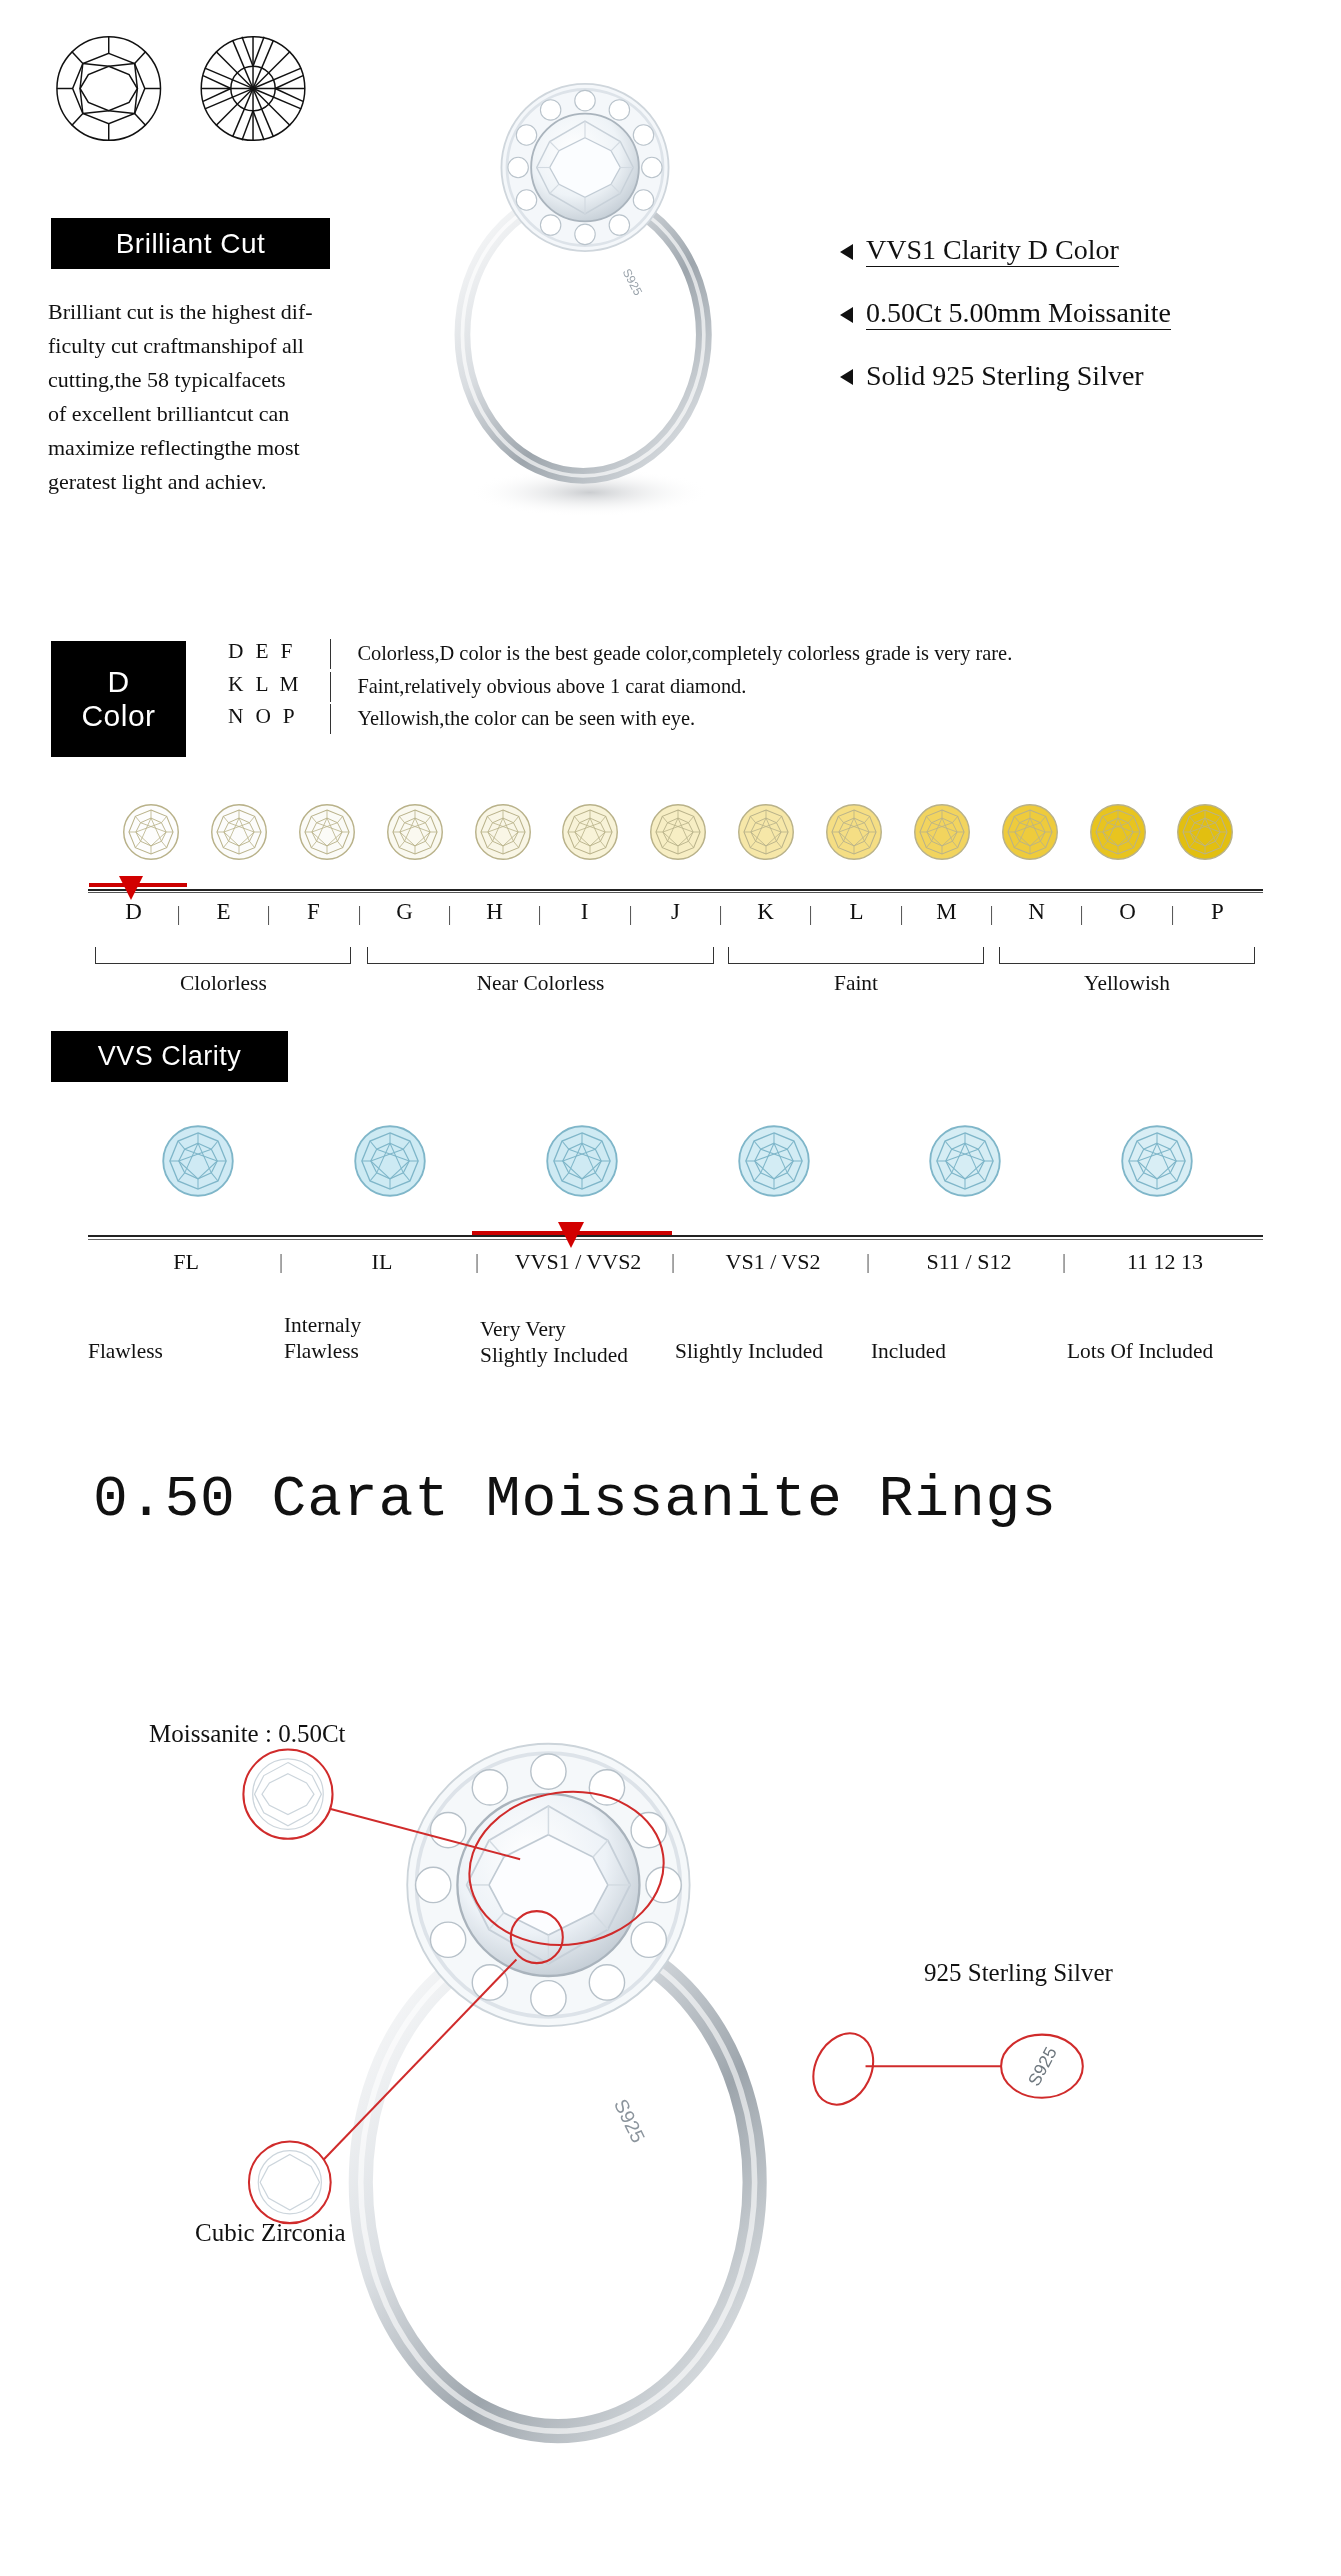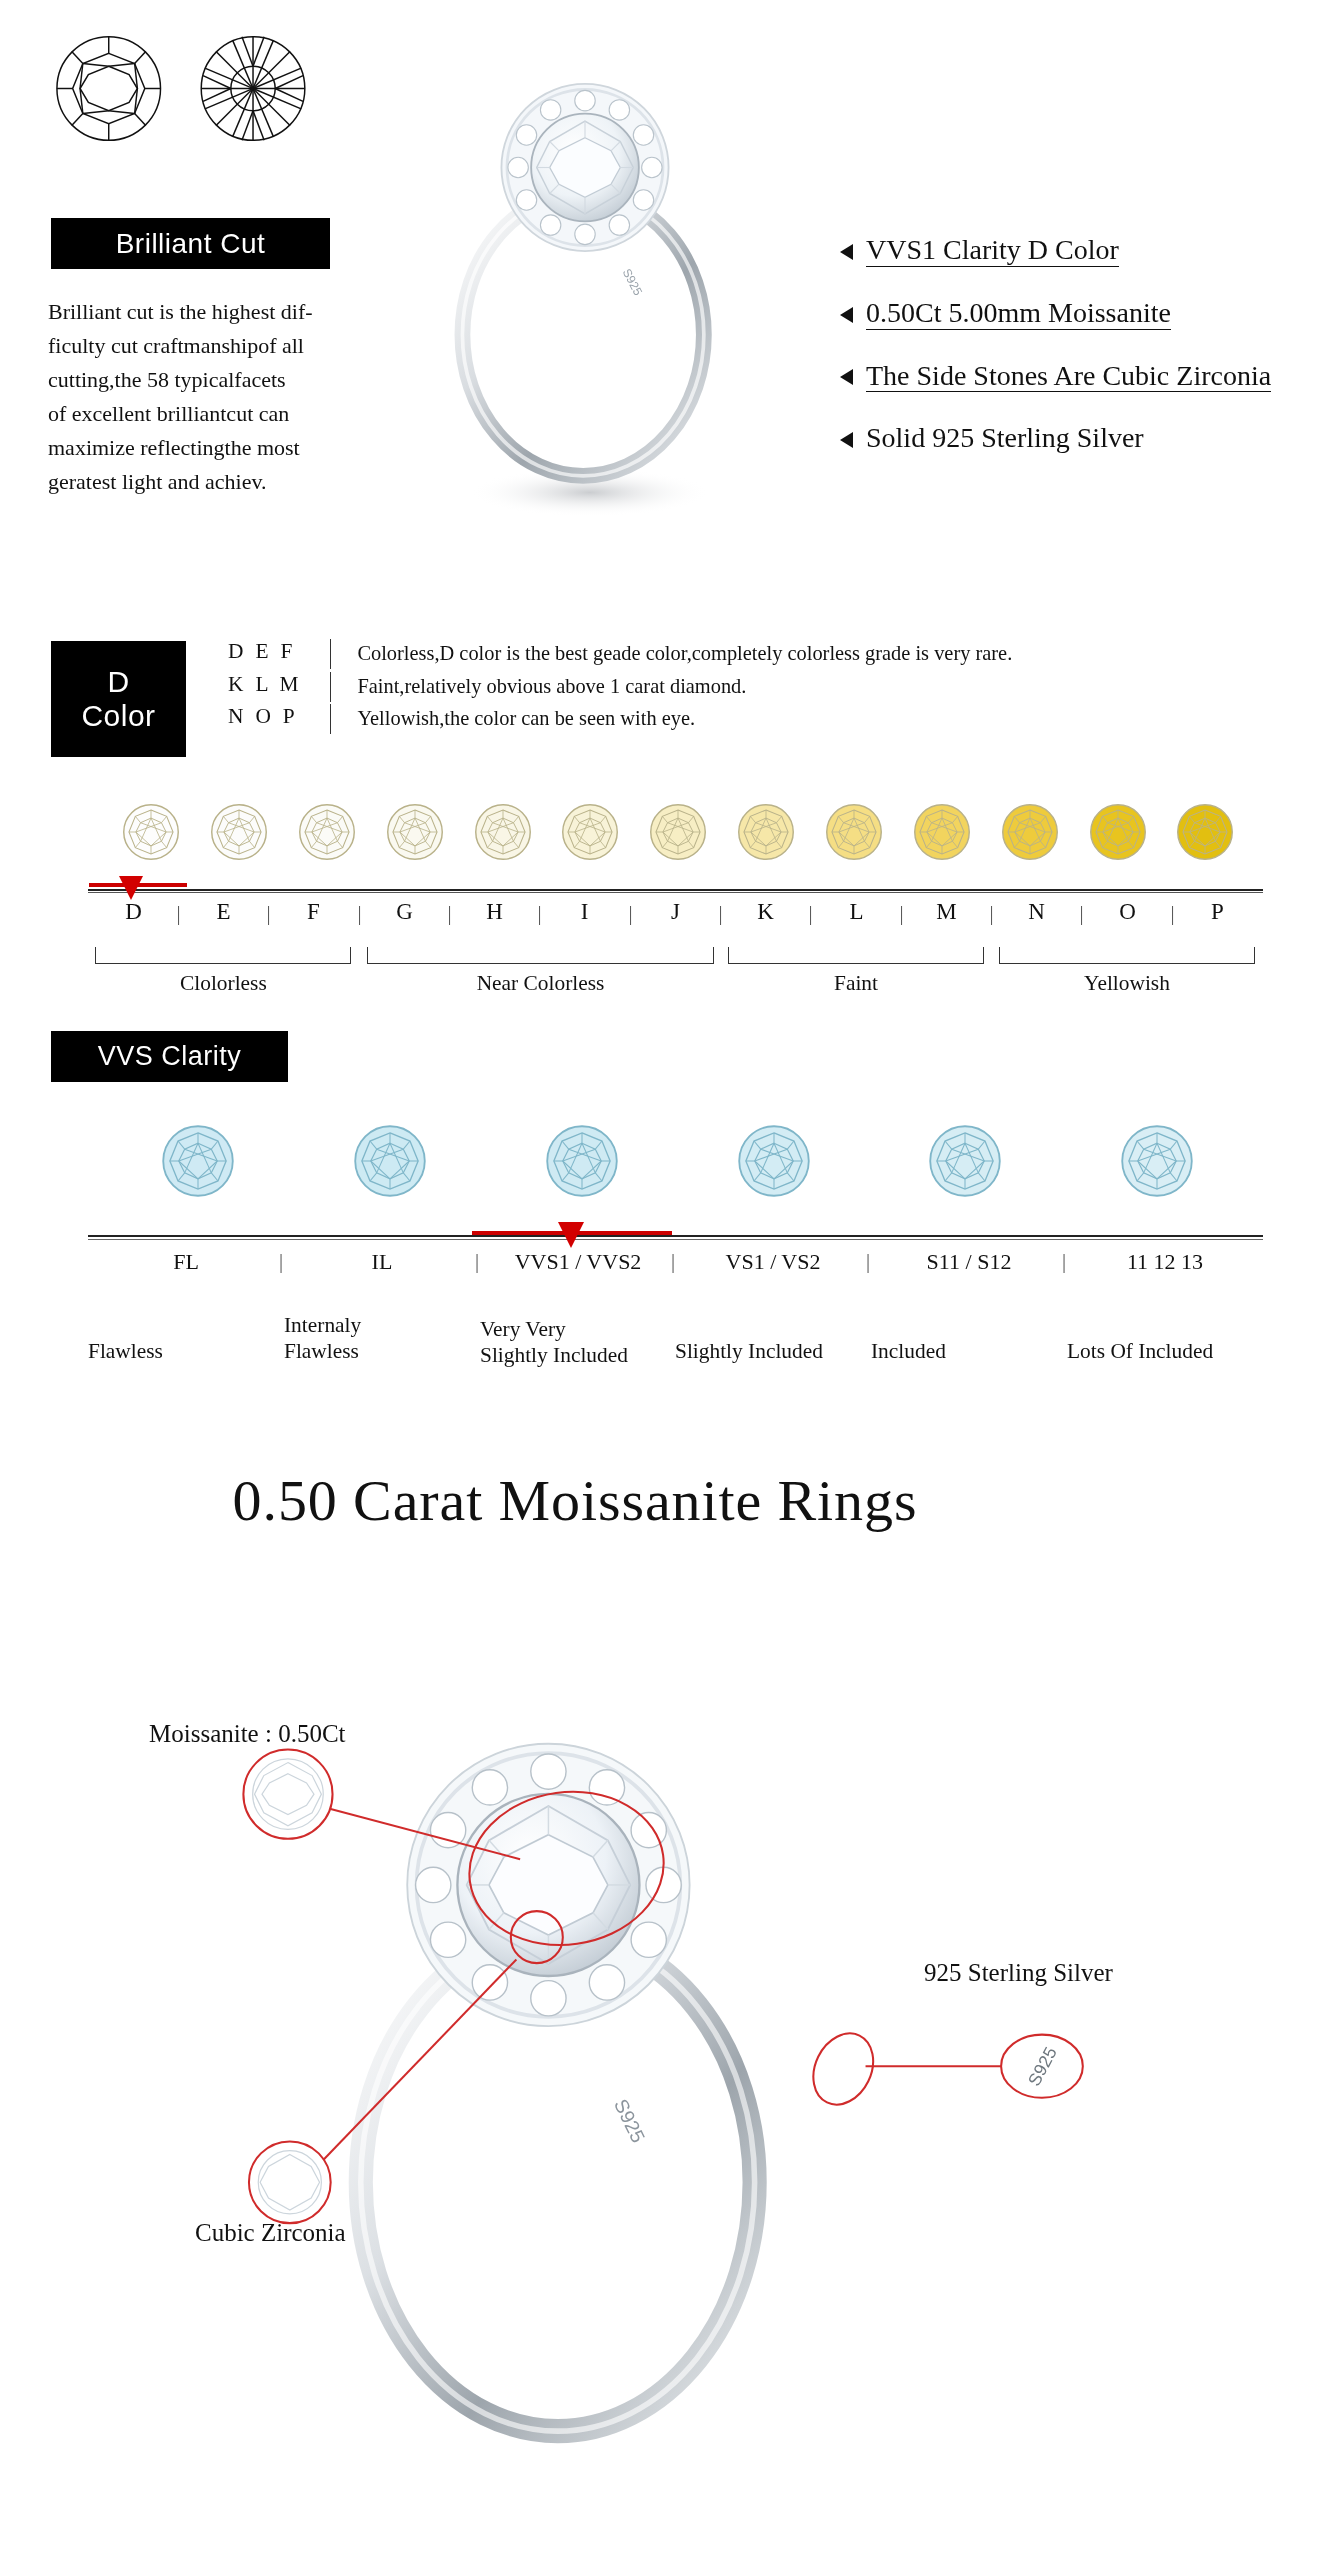--- a/index.html
+++ b/index.html
@@ -106,21 +106,21 @@
   .clar-div { position:absolute; top:0.9px; font-size:20.4px; color:#555; }
   #clarity-desc { left:88px; top:1298px; width:1175px; height:65px; }
   .clar-desc-item {
     position:absolute; top:0; font-size:21.4px; color:#111;
     text-align:left; line-height:26px;margin-top:14px;
   }
 
   
   #main-title {
     left:0; top:1467px; width:1150px; text-align:center;
-    font-size:58px; color:#111; font-family:Liberation Serif, serif;
+    font-size:58px; color:#111; font-family:Liberation Mono, monospace;
     font-weight:400; letter-spacing:0.9px;
   }
 
   
   .callout-text { position:absolute; font-size:25px; color:#111; white-space:nowrap; }
   #callout-moissanite { left:149px; top:1720px; }
   #callout-silver     { left:924px; top:1959px; }
   #callout-cz         { left:195px; top:2219px; }
 
   #callout-svg { left:0; top:1653px; width:1342px; height:650px; pointer-events:none; }
@@ -244,24 +244,20 @@
 
 <div class="abs" id="feature-list">
   <div class="feature-row">
     <span class="tri-left"></span>
     <span class="feature-text">VVS1 Clarity D Color</span>
   </div>
   <div class="feature-row">
     <span class="tri-left"></span>
     <span class="feature-text">0.50Ct 5.00mm Moissanite</span>
   </div>
-  <div class="feature-row">
-    <span class="tri-left"></span>
-    <span class="feature-text">The Side Stones Are Cubic Zirconia</span>
-  </div>
   <div class="feature-row nounderline">
     <span class="tri-left"></span>
     <span class="feature-text">Solid 925 Sterling Silver</span>
   </div>
 </div>
 
 <div class="abs black-tag" id="d-color-tag">
   <span>D</span>
   <span>Color</span>
 </div>

